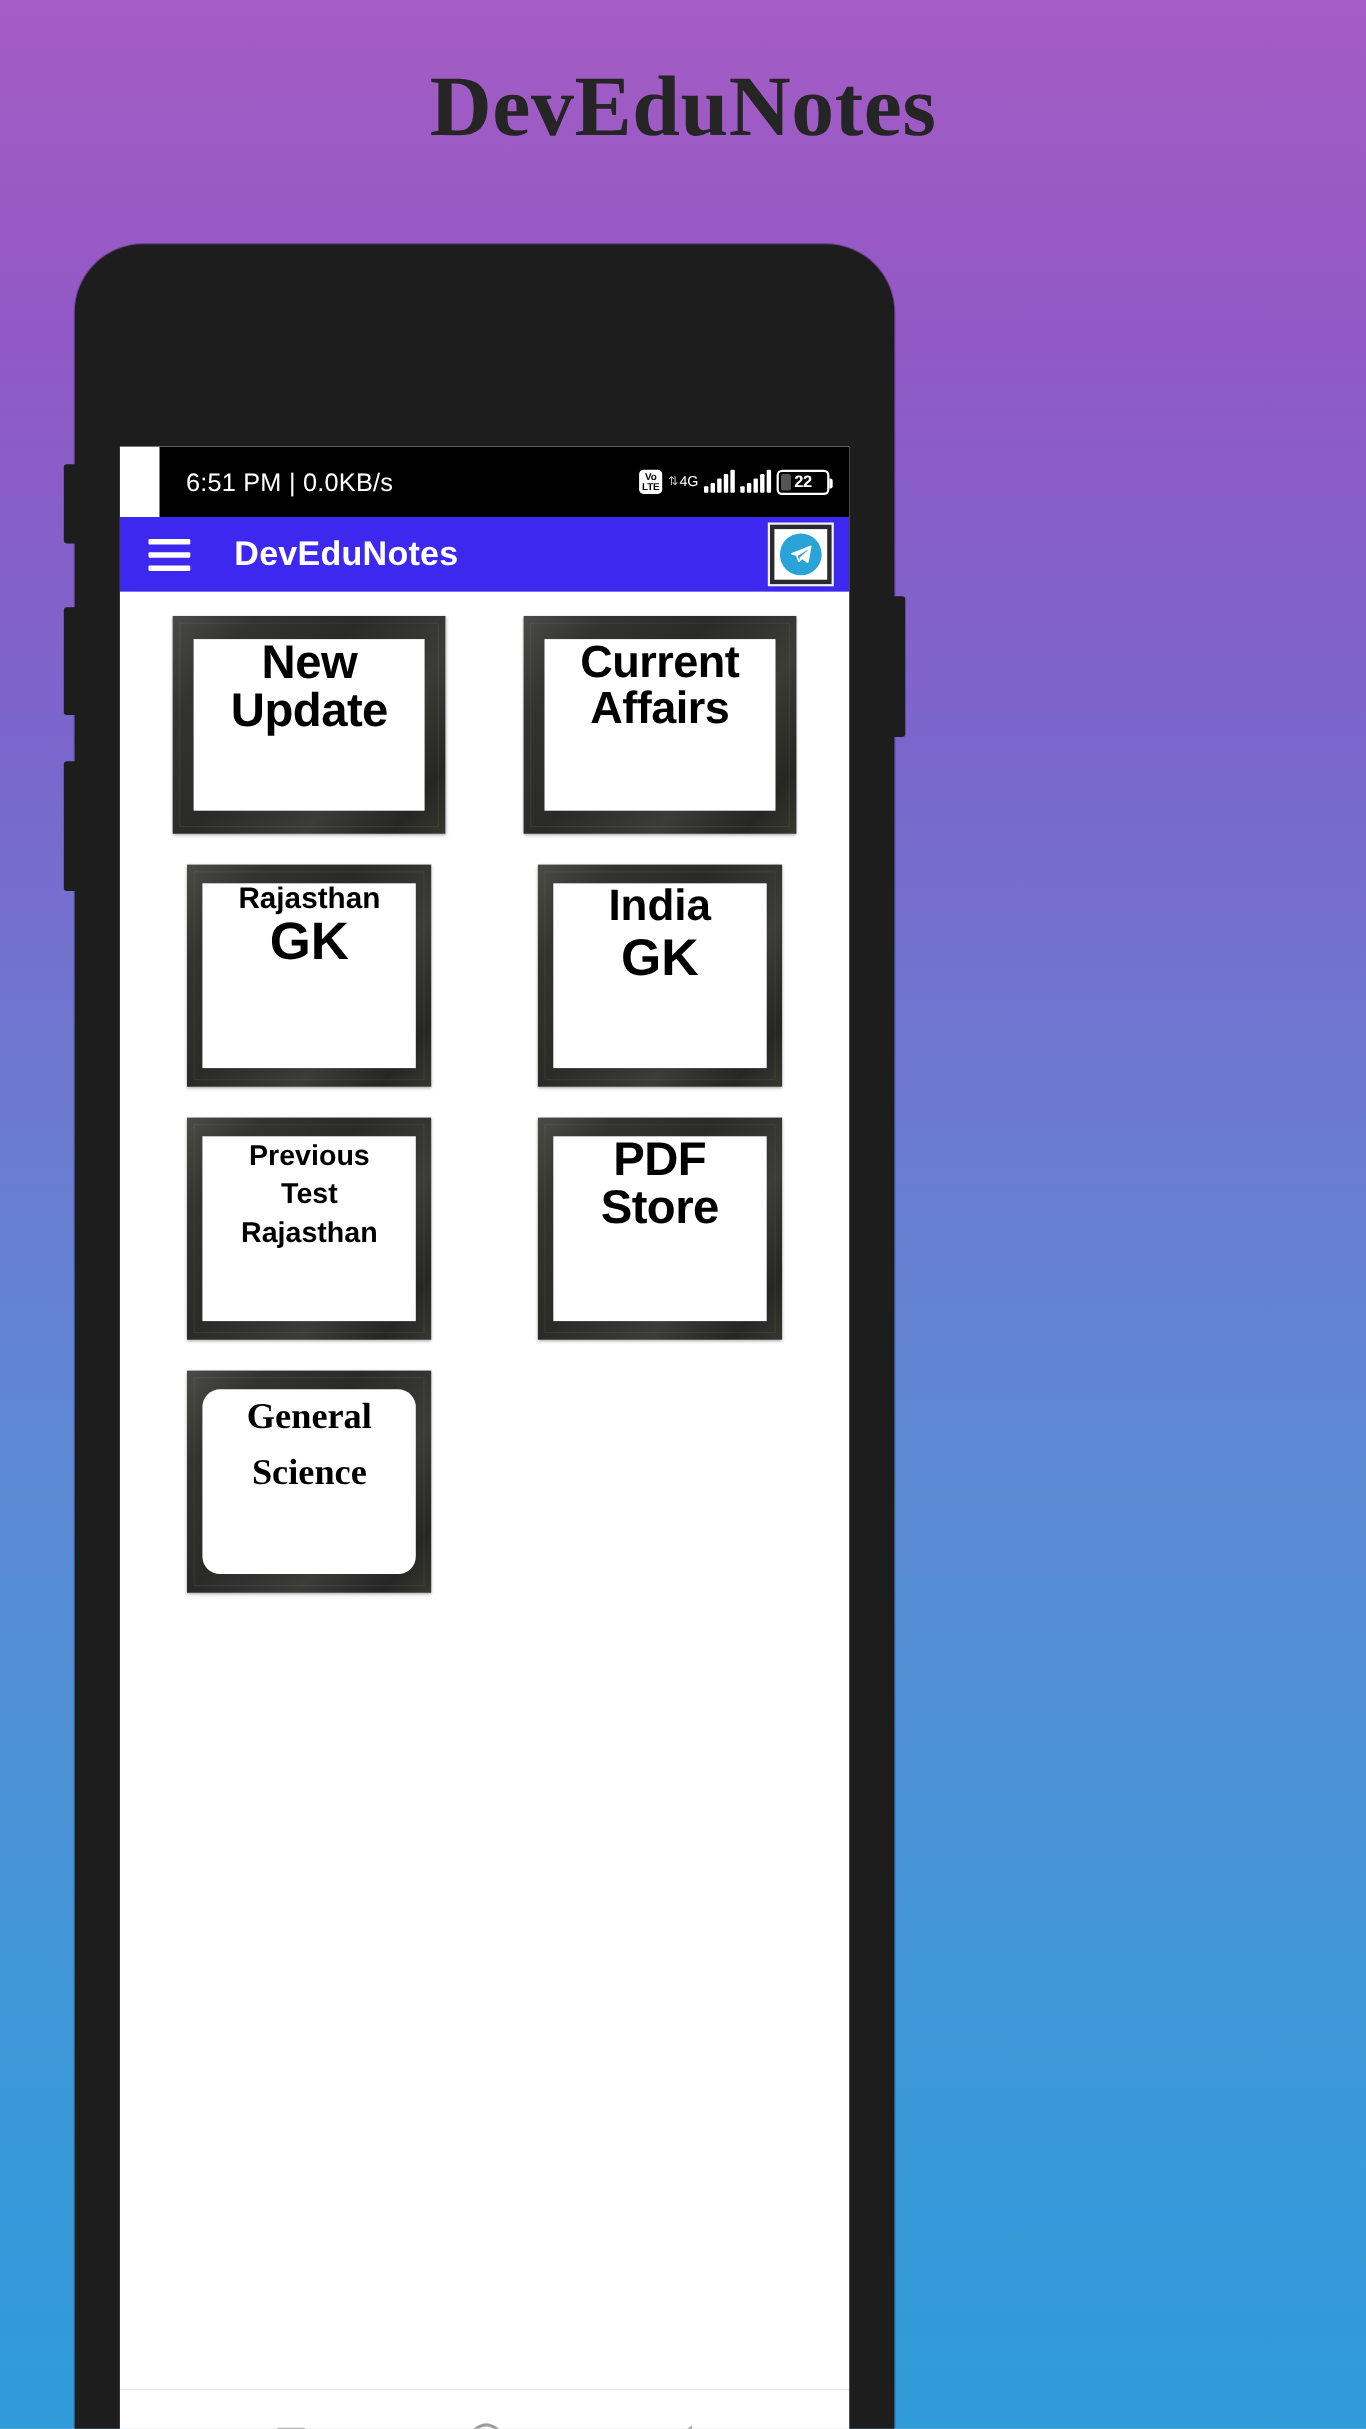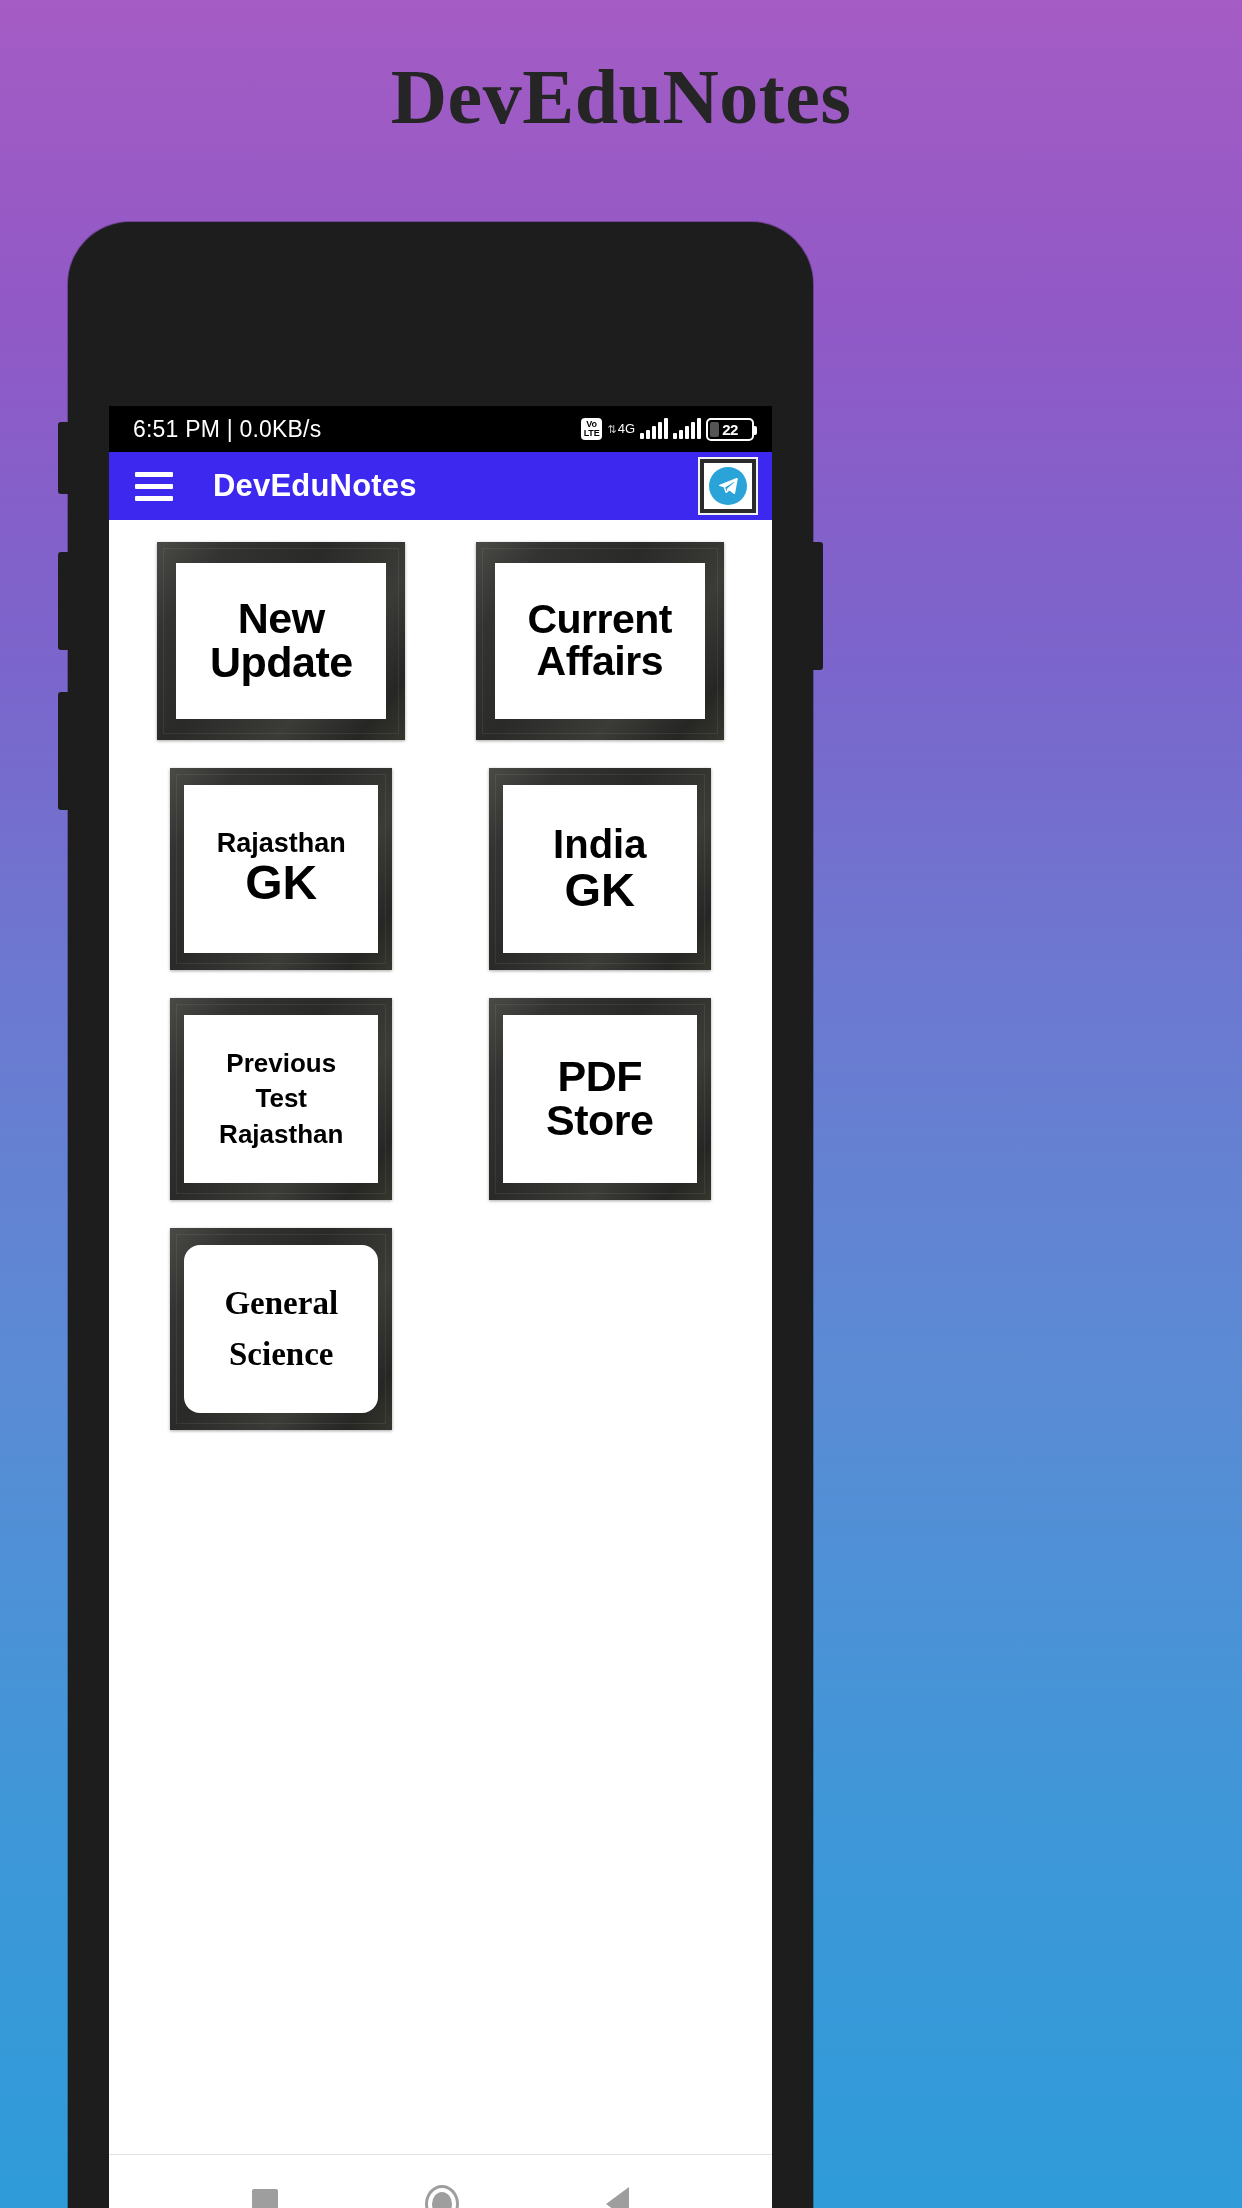--- a/index.html
+++ b/index.html
@@ -41,25 +41,26 @@
   .screen{
     position:absolute;
     left:41px; top:184px;
     width:663px; height:1816px;
     background:#ffffff;
     overflow:hidden;
   }
 
   
   .statusbar{
-    height:46px; background:#000;
+    height:64px; background:#000;
     display:flex; align-items:center;
     justify-content:space-between;
     padding:0 18px 0 24px;
     color:#fff;
+    margin-left:36px;
   }
   .status-left{ font-size:23px; font-weight:500; letter-spacing:.2px; white-space:nowrap; }
   .status-right{ display:flex; align-items:center; gap:5px; }
 
   .volte{
     background:#fff; color:#000; border-radius:4px;
     font-size:9px; font-weight:bold; line-height:9px;
     padding:2px 3px; text-align:center; letter-spacing:-.2px;
   }
   .volte span{ display:block; }
@@ -142,21 +143,21 @@
   }
   .frame:before{
     content:""; position:absolute; inset:6px;
     border:1px solid rgba(255,255,255,.07);
     pointer-events:none;
   }
   .frame-tall{ width:222px; height:202px; padding:17px 14px; }
   .mat{
     background:#fff; width:100%; height:100%;
     display:flex; flex-direction:column;
-    align-items:center; justify-content:center;
+    align-items:center; 
     line-height:1.02; color:#000; text-align:center;
     overflow:hidden;
   }
   .l1,.l2,.l3{ display:block; white-space:nowrap; }
 
   
   .t-new .l1, .t-new .l2{ font-size:43px; font-weight:bold; letter-spacing:-.5px; }
   .t-cur .l1, .t-cur .l2{ font-size:41px; font-weight:bold; letter-spacing:-.5px; }
   .t-raj .l1{ font-size:27px; font-weight:bold; }
   .t-raj .l2{ font-size:48px; font-weight:bold; margin-top:2px; }

